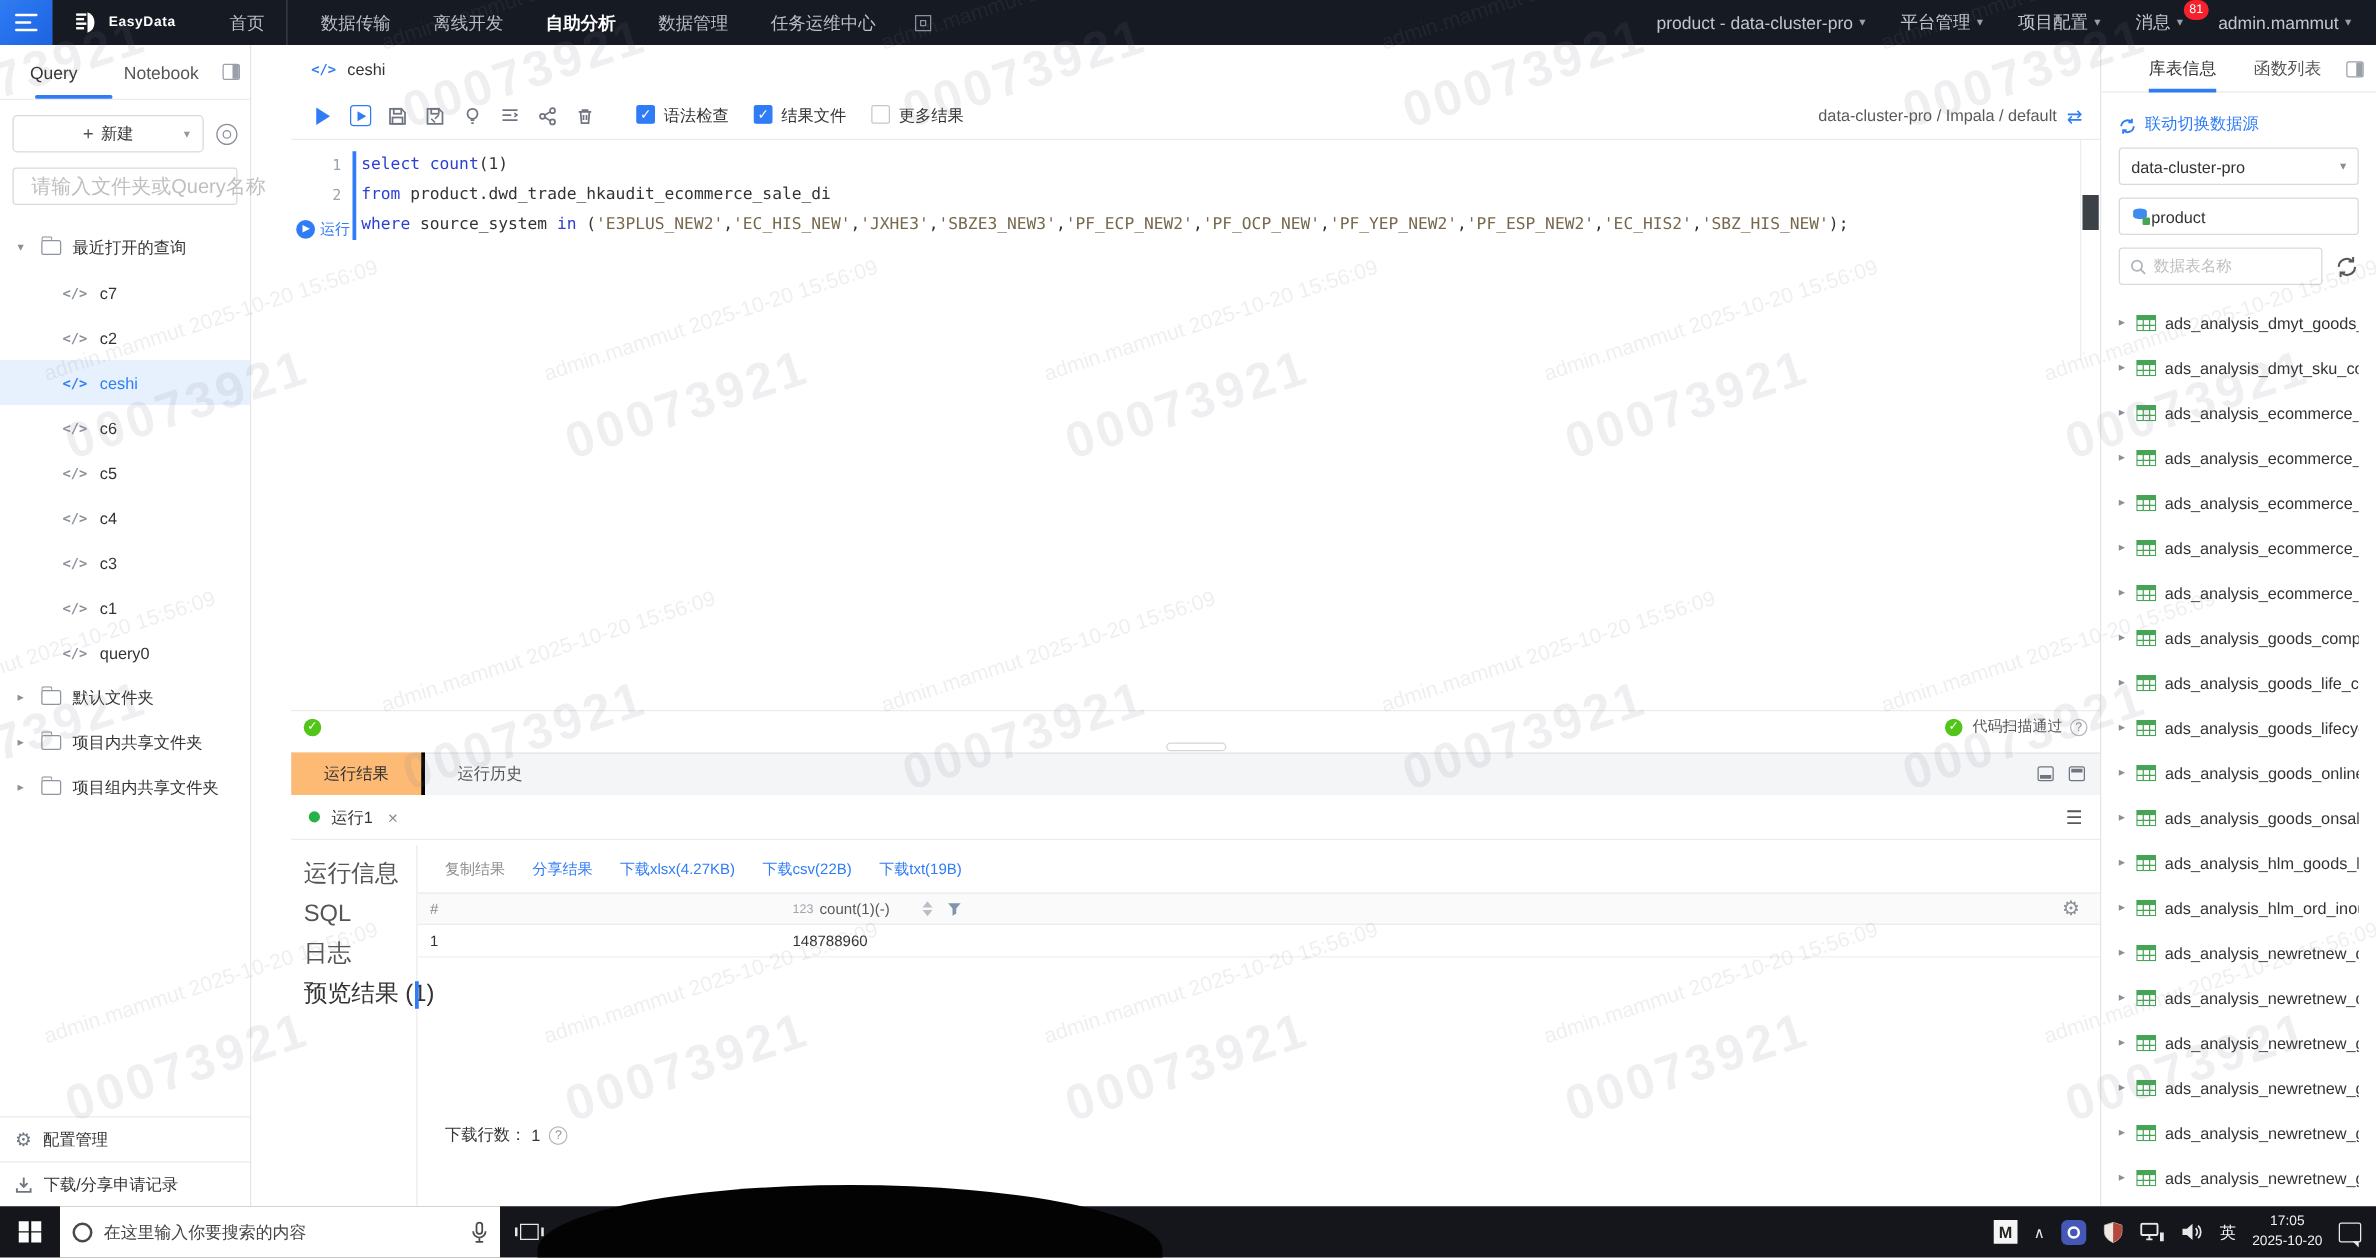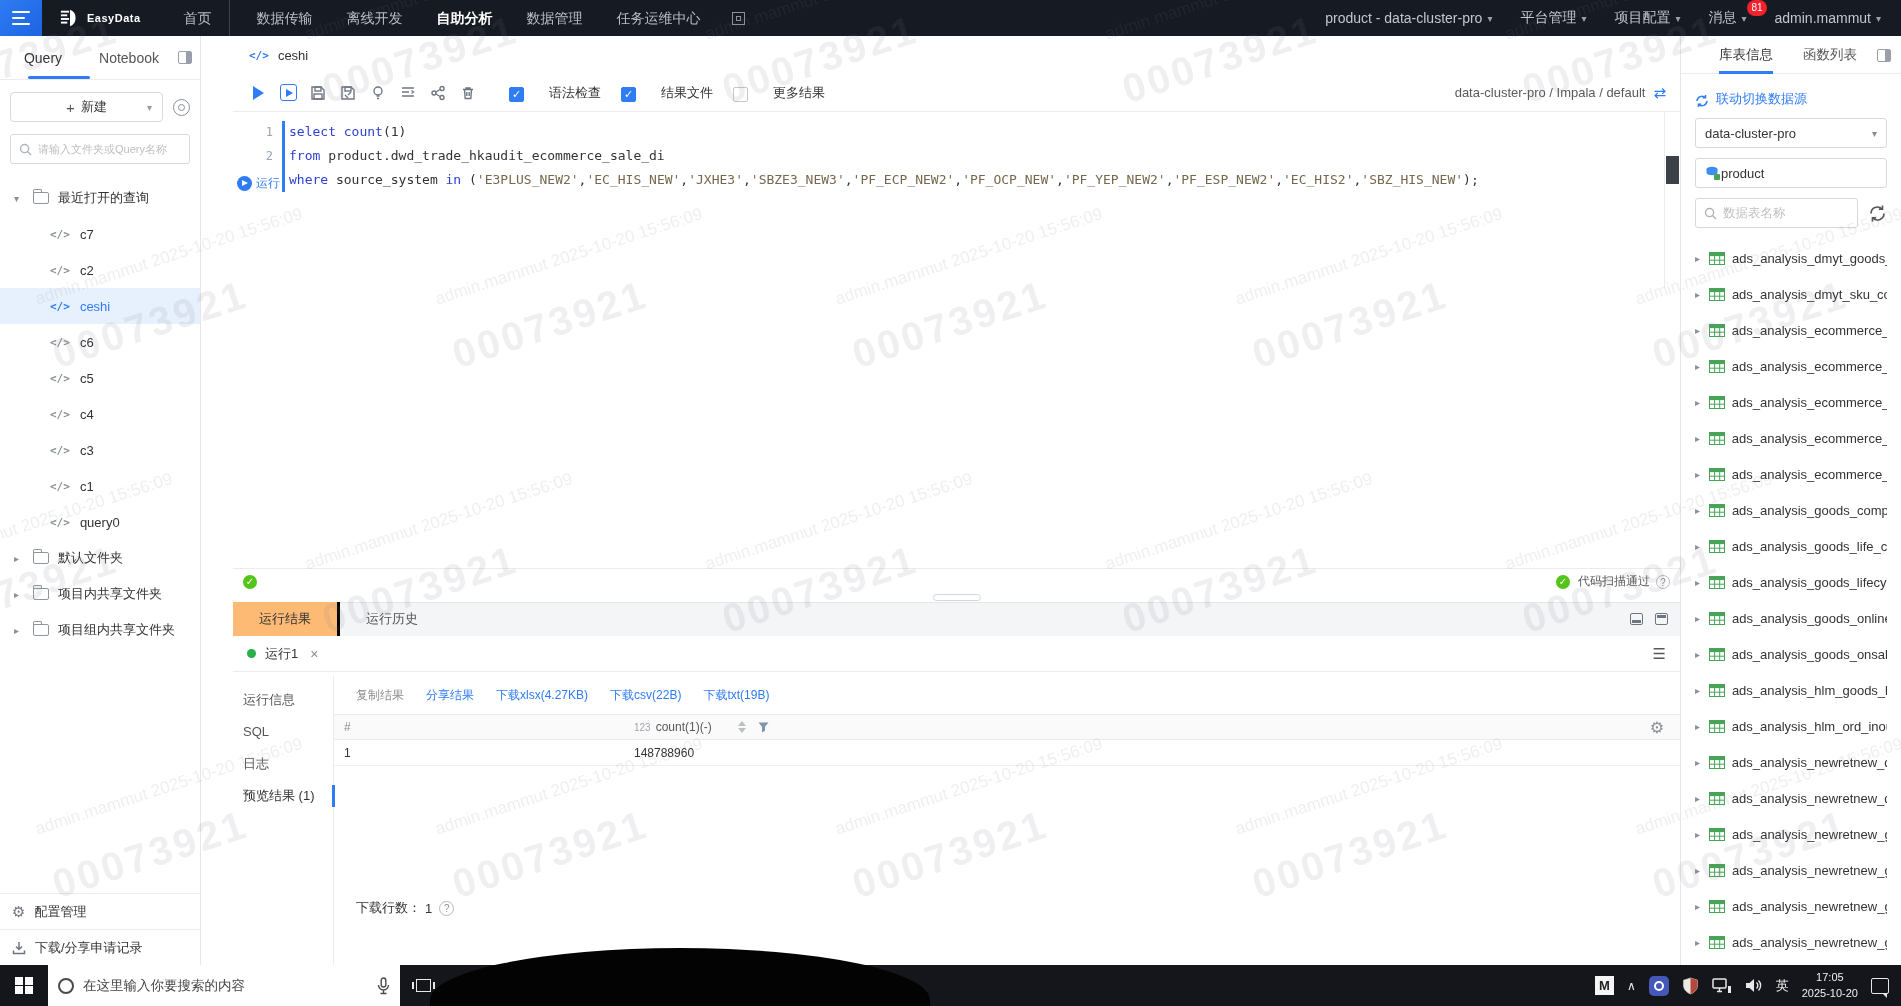--- a/index.html
+++ b/index.html
@@ -40,21 +40,21 @@
   #sb-underline { position:absolute; left:28px; bottom:0; width:62px; height:3px; background:#2f7cf6; border-radius:2px; }
   #sb-collapse { position:absolute; right:8px; top:15px; width:14px; height:13px; border:1px solid #9aa0aa; border-radius:2px; }
   #sb-collapse::after { content:""; position:absolute; top:0; bottom:0; right:0; width:5px; background:#9aa0aa; }
   #sb-new-row { display:flex; align-items:center; margin:12px 10px 0; }
   #new-btn { flex:1; height:30px; border:1px solid #d9d9d9; border-radius:4px; display:flex; align-items:center; justify-content:center; gap:6px; font-size:13px; color:#333; cursor:pointer; position:relative; }
   #new-btn .plus { color:#555; font-size:15px; }
   #new-btn .nb-caret { position:absolute; right:10px; color:#999; font-size:10px; }
   #guide-icon { width:17px; height:17px; border:1.5px solid #8a9099; border-radius:50%; margin-left:10px; position:relative; }
   #guide-icon::after { content:""; position:absolute; left:4px; top:4px; width:5px; height:5px; border-radius:50%; border:1.5px solid #8a9099; }
   #sb-search { margin:12px 10px 0; height:30px; border:1px solid #d9d9d9; border-radius:3px; display:flex; align-items:center; padding:0 8px; gap:6px; }
-  #sb-search span { color:#bfbfbf; font-size:11px; white-space:nowrap; }
+  #sb-search span { color:#bfbfbf; font-size:16px; white-space:nowrap; }
   #tree { margin-top:16px; }
   .tree-row { height:36px; display:flex; align-items:center; font-size:13px; color:#333; cursor:pointer; }
   .tree-folder { padding-left:14px; gap:9px; }
   .tree-caret { color:#8a8f99; font-size:10px; width:10px; }
   .folder-ic { width:16px; height:12px; border:1.5px solid #8f959e; border-radius:2px; position:relative; }
   .folder-ic::before { content:""; position:absolute; top:-4px; left:-1px; width:7px; height:3px; border:1.5px solid #8f959e; border-bottom:none; border-radius:2px 2px 0 0; }
   .tree-file { padding-left:50px; gap:10px; }
   .code-ic { color:#8a9099; font-size:11px; font-weight:bold; font-family:"DejaVu Sans Mono",monospace; }
   .tree-file.selected { background:#e7f1fd; }
   .tree-file.selected .file-label, .tree-file.selected .code-ic { color:#2f7cf6; }
@@ -67,21 +67,21 @@
   #doc-tabbar { height:38px; display:flex; align-items:center; padding-left:16px; gap:9px; }
   #doc-tabbar .code-ic { color:#2f7cf6; }
   #doc-tab-name { font-size:13px; color:#333; }
   #toolbar { height:38px; border-bottom:1px solid #ececec; display:flex; align-items:center; padding-left:14px; }
   .tbtn { width:22px; display:flex; justify-content:center; align-items:center; cursor:pointer; margin-right:8px; }
   .play-tri { width:0; height:0; border-left:11px solid #2f7cf6; border-top:7px solid transparent; border-bottom:7px solid transparent; }
   .play-box { width:17px; height:17px; border:1.5px solid #2f7cf6; border-radius:3px; display:flex; align-items:center; justify-content:center; }
   .play-box i { width:0; height:0; border-left:7px solid #2f7cf6; border-top:4.5px solid transparent; border-bottom:4.5px solid transparent; margin-left:2px; }
   .gico { stroke:#6f7681; fill:none; stroke-width:1.4; }
   #cb-group { display:flex; align-items:center; gap:20px; margin-left:22px; }
-  .cb { display:flex; align-items:flex-end; gap:25px; cursor:pointer; }
+  .cb { display:flex; align-items:flex-start; gap:7px; cursor:pointer; }
   .cb-box { width:15px; height:15px; border:1px solid #c4c8cd; border-radius:2px; background:#fff; position:relative; }
   .cb.checked .cb-box { background:#2f7cf6; border-color:#2f7cf6; }
   .cb.checked .cb-box::after { content:"✓"; position:absolute; color:#fff; font-size:11px; left:2px; top:0px; }
   .cb-label { font-size:13px; color:#333; }
   #connection { margin-left:auto; padding-right:14px; display:flex; align-items:center; gap:8px; font-size:13px; color:#595959; }
   #swap-ic { color:#2f7cf6; font-size:15px; }
 
   
   #editor { height:456px; position:relative; font-family:"DejaVu Sans Mono","Liberation Mono",monospace; }
   #editor::after { content:""; position:absolute; top:0; bottom:280px; right:15px; border-right:1px solid #ededed; }
@@ -115,21 +115,21 @@
   .win-ic { width:13px; height:12px; border:1.5px solid #6f7681; border-radius:2px; position:relative; }
   .win-ic.min::after { content:""; position:absolute; left:1px; right:1px; bottom:1px; height:3px; background:#6f7681; }
   .win-ic.max::after { content:""; position:absolute; left:1px; right:1px; top:1px; height:3px; background:#6f7681; }
   #run-row { height:36px; border-bottom:1px solid #ececec; display:flex; align-items:center; padding:0 14px; }
   #run-dot { width:9px; height:9px; border-radius:50%; background:#27b148; margin-right:9px; }
   #run-tab-label { font-size:13px; color:#333; }
   #run-close { color:#8c8c8c; font-size:14px; margin-left:12px; cursor:pointer; }
   #run-menu-ic { margin-left:auto; color:#595959; font-size:15px; cursor:pointer; }
   #res-content { position:absolute; top:640px; left:0; right:0; bottom:0; display:flex; }
   #res-menu { width:101px; border-right:1px solid #ececec; padding-top:8px; flex:none; }
-  .rm-item { height:32px; line-height:32px; padding-left:10px; font-size:13px; color:#555; cursor:pointer; position:relative; white-space:nowrap; }
+  .rm-item { height:32px; line-height:32px; padding-left:10px; font-size:19px; color:#555; cursor:pointer; position:relative; white-space:nowrap; }
   .rm-item.selected { color:#333; }
   .rm-item.selected::after { content:""; position:absolute; right:-2px; top:5px; width:3px; height:22px; background:#2f7cf6; }
   #res-main { flex:1; position:relative; }
   #actions { display:flex; align-items:flex-start; gap:22px; padding:11px 0 10px 22px; font-size:12px; }
   .action { cursor:pointer; text-decoration:none; }
   .action.muted { color:#8c8c8c; }
   .action.link { color:#2f7cf6; }
   #tbl-head { height:26px; background:#fafafa; border-top:1px solid #ececec; border-bottom:1px solid #ececec; display:flex; align-items:center; position:relative; }
   .c1 { width:300px; padding-left:10px; flex:none; font-size:12px; }
   #tbl-head .c1 { color:#8c8c8c; }

